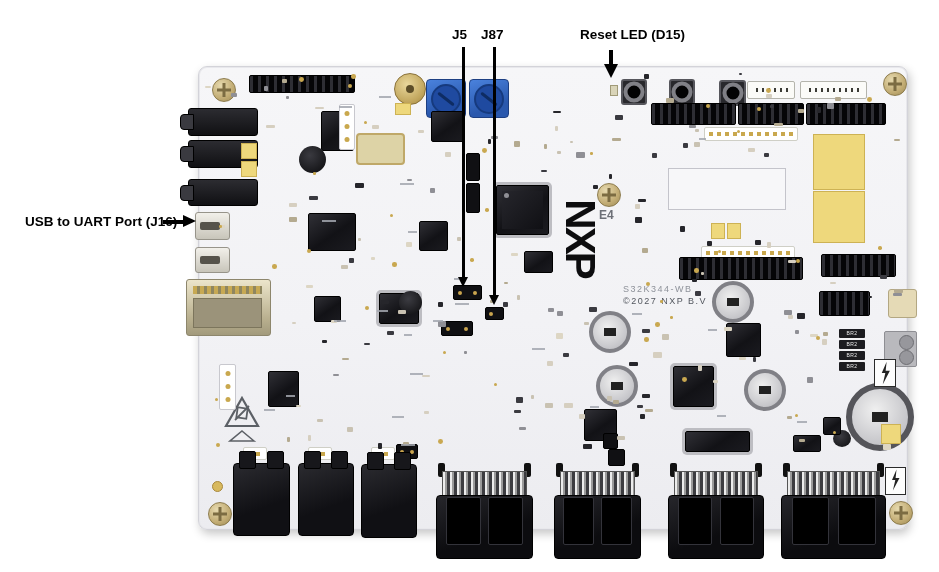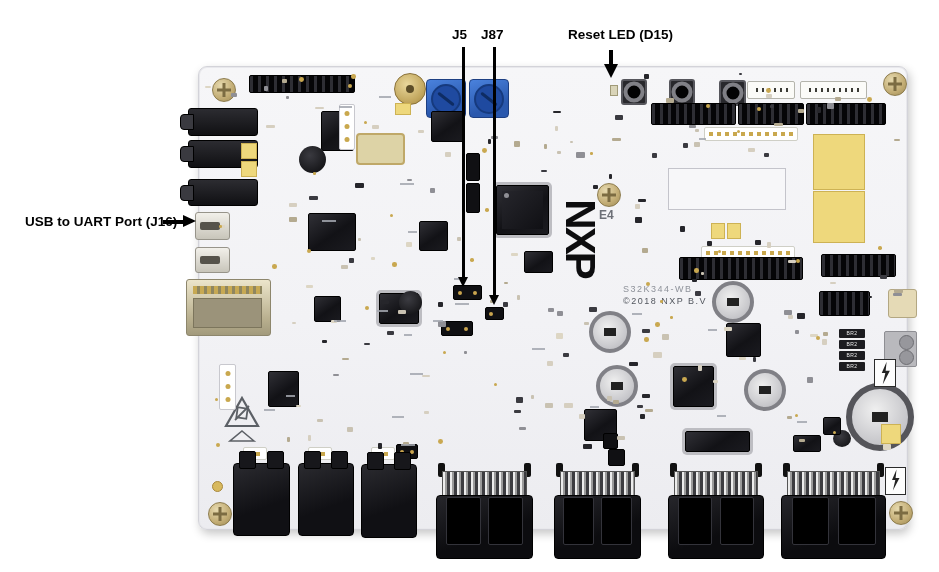--- a/index.html
+++ b/index.html
@@ -159,21 +159,21 @@
         <i></i>
       </div>
     <div class="abs teeth" style="left:480px;top:190px;width:122px;height:21px;"></div>
     <div class="abs teeth" style="left:622px;top:187px;width:73px;height:21px;"></div>
     <div class="abs gold" style="left:512px;top:156px;width:12px;height:14px;"></div>
     <div class="abs gold" style="left:528px;top:156px;width:12px;height:14px;"></div>
 
     <div id="nxp-logo" class="abs" style="left:326px;top:148px;">NXP</div>
     <div class="abs" style="left:400px;top:141px;font-size:12px;font-weight:700;color:#6d7077;">E4</div>
     <div class="abs silk" style="left:424px;top:217px;">S32K344-WB</div>
-    <div class="abs silk" style="left:424px;top:229px;color:#52565e;">©2018 NXP B.V</div>
+    <div class="abs silk" style="left:424px;top:229px;color:#52565e;">©2027 NXP B.V</div>
 
     <div class="abs chip pins" style="left:297px;top:118px;width:51px;height:48px;">
       <div class="abs" style="left:5px;top:5px;right:5px;bottom:5px;background:linear-gradient(135deg,#26262c,#101014);"></div>
       <div class="abs" style="left:7px;top:7px;width:5px;height:5px;border-radius:50%;background:#8f8f95;"></div>
     </div>
     <div class="abs chip" style="left:109px;top:146px;width:46px;height:36px;"></div>
     <div class="abs chip" style="left:220px;top:154px;width:27px;height:28px;"></div>
     <div class="abs chip" style="left:115px;top:229px;width:25px;height:24px;"></div>
     <div class="abs chip pins" style="left:180px;top:226px;width:38px;height:29px;"></div>
     <div class="abs chip" style="left:69px;top:304px;width:29px;height:34px;"></div>
@@ -531,20 +531,20 @@
     </div>
 
   <div class="lbl" style="left:452px;top:27px;">J5</div>
   <div class="vline" style="left:462px;top:47px;height:230px;"></div>
   <div class="ahead-d" style="left:458px;top:277px;"></div>
 
   <div class="lbl" style="left:481px;top:27px;">J87</div>
   <div class="vline" style="left:493px;top:47px;height:248px;"></div>
   <div class="ahead-d" style="left:489px;top:295px;"></div>
 
-  <div class="lbl" style="left:568px;top:27px;">Reset LED (D15)</div>
+  <div class="lbl" style="left:580px;top:27px;">Reset LED (D15)</div>
   <div class="vline" style="left:609px;top:50px;height:16px;width:4px;"></div>
   <div class="ahead-d big" style="left:604px;top:64px;"></div>
 
   <div class="lbl" style="left:25px;top:214px;">USB to UART Port (J16)</div>
   <div class="hline" style="left:163px;top:220px;width:20px;"></div>
   <div class="ahead-r" style="left:183px;top:215px;"></div>
 </div>
 
 </body></html>

